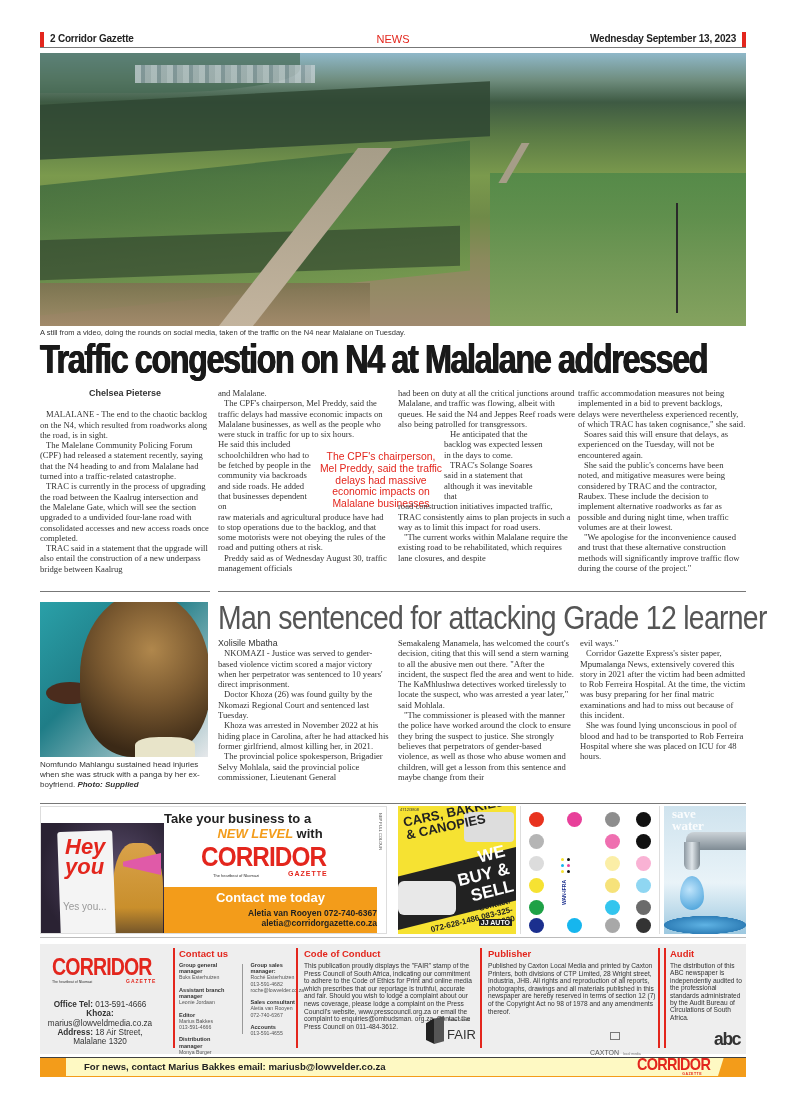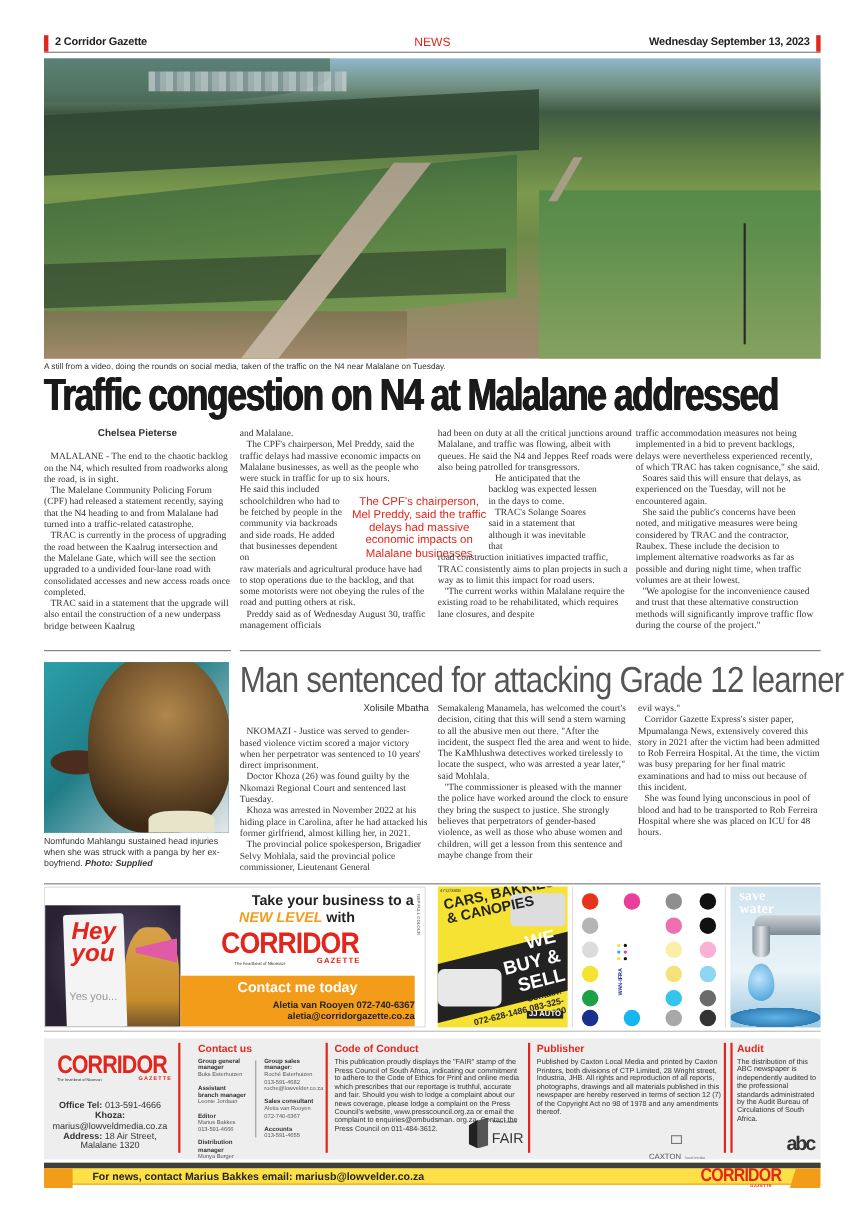--- a/index.html
+++ b/index.html
@@ -41,21 +41,21 @@
 .cap2{left:40px;top:760px;width:168px;font-family:"Liberation Sans",sans-serif;font-size:8px;line-height:10px;color:#333}
 .h2{left:218px;top:599px;font-family:"Liberation Sans",sans-serif;font-size:33px;line-height:38px;color:#555;letter-spacing:-0.8px;transform:scaleX(0.86);transform-origin:left;white-space:nowrap}
 
 .ad1{left:40px;top:806px;width:347px;height:128px;background:#fff;border:1px solid #ddd;overflow:hidden}
 .ad1 .img{position:absolute;left:0;top:16px;width:123px;height:128px;background:radial-gradient(circle at 60% 40%,#5b4e6e,#2a2233 70%)}
 .ad1 .card{position:absolute;left:18px;top:8px;width:55px;height:105px;background:#f4f4f4;border-radius:3px;transform:rotate(-2deg)}
 .ad1 .hey{position:absolute;left:24px;top:14px;font-family:"Liberation Sans",sans-serif;font-weight:bold;font-style:italic;color:#e3261d;font-size:22px;line-height:20px}
 .ad1 .yes{position:absolute;left:22px;top:78px;font-family:"Liberation Sans",sans-serif;color:#999;font-size:10px}
 .ad1 .man{position:absolute;left:72px;top:20px;width:50px;height:108px;background:linear-gradient(180deg,#d9a24a 0%,#c98f2c 60%,#3a2e28 100%);border-radius:40% 40% 0 0}
 .ad1 .mega{position:absolute;left:82px;top:30px;width:38px;height:22px;background:#e05aa8;clip-path:polygon(0 40%,100% 0,100% 100%,0 60%)}
-.ad1 .t1{position:absolute;left:123px;right:10px;top:4px;text-align:right;font-family:"Liberation Sans",sans-serif;font-weight:bold;font-size:13px;line-height:15px;color:#222}
+.ad1 .t1{position:absolute;left:123px;right:10px;top:4px;text-align:left;font-family:"Liberation Sans",sans-serif;font-weight:bold;font-size:13px;line-height:15px;color:#222}
 .ad1 .t2{position:absolute;left:123px;right:10px;top:19px;text-align:center;font-family:"Liberation Sans",sans-serif;font-weight:bold;font-style:italic;font-size:13px;line-height:15px;color:#f39c1a}
 .ad1 .t2 b{color:#222;font-style:normal}
 .ad1 .logo{position:absolute;left:160px;top:36px;font-family:"Liberation Sans",sans-serif;font-weight:bold;font-size:27px;line-height:28px;color:#e3261d;letter-spacing:-1px;transform:scaleX(0.9);transform-origin:left}
 .ad1 .gz{position:absolute;left:247px;top:63px;font-family:"Liberation Sans",sans-serif;font-weight:bold;font-size:7px;color:#e3261d;letter-spacing:1px}
 .ad1 .tag{position:absolute;left:172px;top:66px;font-size:4px;font-family:"Liberation Sans",sans-serif;color:#333}
 .ad1 .orange{position:absolute;left:123px;top:80px;width:213px;height:48px;background:#f39c1a}
 .ad1 .o1{position:absolute;left:0;right:0;top:3px;text-align:center;font-family:"Liberation Sans",sans-serif;font-weight:bold;color:#fff;font-size:13px}
 .ad1 .o2{position:absolute;left:0;right:0;top:21px;text-align:right;font-family:Liberation Sans, sans-serif;font-weight:bold;color:#222;font-size:8.5px;line-height:10px}
 .ad1 .code{position:absolute;left:337px;top:6px;font-size:4px;writing-mode:vertical-rl;color:#555;font-family:"Liberation Sans",sans-serif}
 .ad2{left:398px;top:806px;width:118px;height:128px;background:#f6e232;overflow:hidden}
@@ -87,21 +87,21 @@
 .flogo{position:absolute;left:12px;top:10px;font-family:"Liberation Sans",sans-serif;font-weight:bold;font-size:23px;letter-spacing:-1px;color:#e3261d;transform:scaleX(.85);transform-origin:left}
 .flogo2{position:absolute;left:86px;top:34px;font-family:"Liberation Sans",sans-serif;font-weight:bold;font-size:5px;color:#e3261d;letter-spacing:1px}
 .ftag{position:absolute;left:12px;top:36px;font-size:3.5px;font-family:"Liberation Sans",sans-serif;color:#333}
 .office{position:absolute;left:0;width:120px;top:56px;text-align:center;font-family:"Liberation Sans",sans-serif;font-size:8.2px;line-height:9.3px;color:#333}
 .office b{font-weight:bold}
 .fair{position:absolute;right:6px;bottom:10px;width:46px;height:28px}
 .fair .glyph{position:absolute;left:0;top:2px;width:14px;height:26px;background:#222;clip-path:polygon(0 20%,60% 0,60% 100%,0 85%)}
 .fair .glyph2{position:absolute;left:8px;top:0;width:10px;height:28px;background:#555;clip-path:polygon(0 10%,100% 0,100% 90%,0 100%)}
 .fair .pc{position:absolute;left:22px;top:2px;font-size:3.5px;line-height:4px;font-family:"Liberation Sans",sans-serif;color:#333}
 .fair .f{position:absolute;left:21px;top:11px;font-family:"Liberation Sans",sans-serif;font-size:13px;color:#333}
-.bar{left:40px;top:1057px;width:706px;height:20px;background:#fde047;border-top:5px solid #404040;border-bottom:1px solid #f39c1a}
+.bar{left:40px;top:1057px;width:706px;height:20px;background:#fef9c3;border-top:1px solid #404040;border-bottom:1px solid #f39c1a}
 .bar .lft{position:absolute;left:0;top:0;width:26px;height:18px;background:#f39c1a}
 .bar .rgt{position:absolute;right:0;top:0;width:28px;height:18px;background:#f39c1a;clip-path:polygon(20% 0,100% 0,100% 100%,0 100%)}
 .bar .txt{position:absolute;left:44px;top:3px;font-family:"Liberation Sans",sans-serif;font-weight:bold;font-size:9.6px;color:#222}
 .bar .blogo{position:absolute;right:36px;top:-3px;font-family:"Liberation Sans",sans-serif;font-weight:bold;font-size:17px;color:#e3261d;letter-spacing:-0.8px;transform:scaleX(.85);transform-origin:right}
 .bar .bg2{position:absolute;right:44px;top:14px;font-family:"Liberation Sans",sans-serif;font-weight:bold;font-size:3.5px;color:#e3261d;letter-spacing:.5px}
 </style>
 </head>
 <body>
 
 <div class="abs hdr">
@@ -172,21 +172,21 @@
   <div class="collar"></div>
 </div>
 <div class="abs cap2">
   <span>Nomfundo Mahlangu sustained head injuries when she was struck with a panga by her ex-boyfriend.</span>
   <b><i>Photo: Supplied</i></b>
 </div>
 
 <div class="abs h2">Man sentenced for attacking Grade 12 learner</div>
 
 <div class="col" style="left:218px;top:638px;width:172px">
-  <div class="byline" style="font-weight:normal;text-align:right;margin-bottom:11px;font-size:8.8px">Xolisile Mbatha</div>
+  <div class="byline" style="font-weight:normal;text-align:left;margin-bottom:0;font-size:8.8px">Xolisile Mbatha</div>
   <p>NKOMAZI - Justice was served to gender-based violence victim scored a major victory when her perpetrator was sentenced to 10 years' direct imprisonment.</p>
   <p>Doctor Khoza (26) was found guilty by the Nkomazi Regional Court and sentenced last Tuesday.</p>
   <p>Khoza was arrested in November 2022 at his hiding place in Carolina, after he had attacked his former girlfriend, almost killing her, in 2021.</p>
   <p>The provincial police spokesperson, Brigadier Selvy Mohlala, said the provincial police commissioner, Lieutenant General</p>
 </div>
 <div class="col" style="left:398px;top:638px;width:176px">
   <p class="noi">Semakaleng Manamela, has welcomed the court's decision, citing that this will send a stern warning to all the abusive men out there. "After the incident, the suspect fled the area and went to hide. The KaMhlushwa detectives worked tirelessly to locate the suspect, who was arrested a year later," said Mohlala.</p>
   <p>"The commissioner is pleased with the manner the police have worked around the clock to ensure they bring the suspect to justice. She strongly believes that perpetrators of gender-based violence, as well as those who abuse women and children, will get a lesson from this sentence and maybe change from their</p>
 </div>
 <div class="col" style="left:580px;top:638px;width:166px">
@@ -273,21 +273,21 @@
     <div class="flogo2">GAZETTE</div>
     <div class="office">
       <b>Office Tel:</b> <span>013-591-4666</span><br>
       <b>Khoza:</b><br>
       <span>marius@lowveldmedia.co.za</span><br>
       <b>Address:</b> <span>18 Air Street,</span><br>
       <span>Malalane 1320</span>
     </div>
   </div>
 
-  <div class="fsec" style="left:122px;width:132px;padding-left:18px">
+  <div class="fsec" style="left:133px;width:132px;padding-left:6px">
     <div class="sb"></div>
     <div class="ttl">Contact us</div>
     <div style="display:flex;gap:8px">
       <div class="small" style="width:58px">
         <b>Group general manager</b><br><span>Buks Esterhuizen</span><br><br>
         <b>Assistant branch manager</b><br><span>Leonie Jordaan</span><br><br>
         <b>Editor</b><br><span>Marius Bakkes</span><br><span>013-591-4666</span><br><br>
         <b>Distribution manager</b><br><span>Monya Burger</span>
       </div>
       <div style="width:1px;background:#999;height:70px;margin-top:2px"></div>
@@ -320,21 +320,21 @@
       <span style="font-family:'Liberation Sans',sans-serif;font-size:7px;color:#555">CAXTON</span>
       <span style="font-family:'Liberation Sans',sans-serif;font-size:3.5px;color:#777">local media</span>
     </div>
     <div style="position:absolute;right:0;top:4px;width:2px;height:100px;background:#e3261d"></div>
   </div>
 
   <div class="fsec" style="left:624px;width:82px;padding-left:6px">
     <div class="sb"></div>
     <div class="ttl">Audit</div>
     <div class="mid" style="font-size:6.6px;line-height:7.4px">The distribution of this ABC newspaper is independently audited to the professional standards administrated by the Audit Bureau of Circulations of South Africa.</div>
-    <div style="position:absolute;right:6px;bottom:4px;font-family:Liberation Sans, sans-serif;font-weight:bold;font-size:18px;color:#333;letter-spacing:-2px">abc</div>
+    <div style="position:absolute;right:6px;bottom:4px;font-family:Liberation Mono, monospace;font-weight:bold;font-size:18px;color:#333;letter-spacing:-2px">abc</div>
   </div>
 </div>
 
 <div class="abs bar">
   <div class="lft"></div>
   <div class="txt">For news, contact Marius Bakkes email: mariusb@lowvelder.co.za</div>
   <div class="blogo">CORRIDOR</div>
   <div class="bg2">GAZETTE</div>
   <div class="rgt"></div>
 </div>

